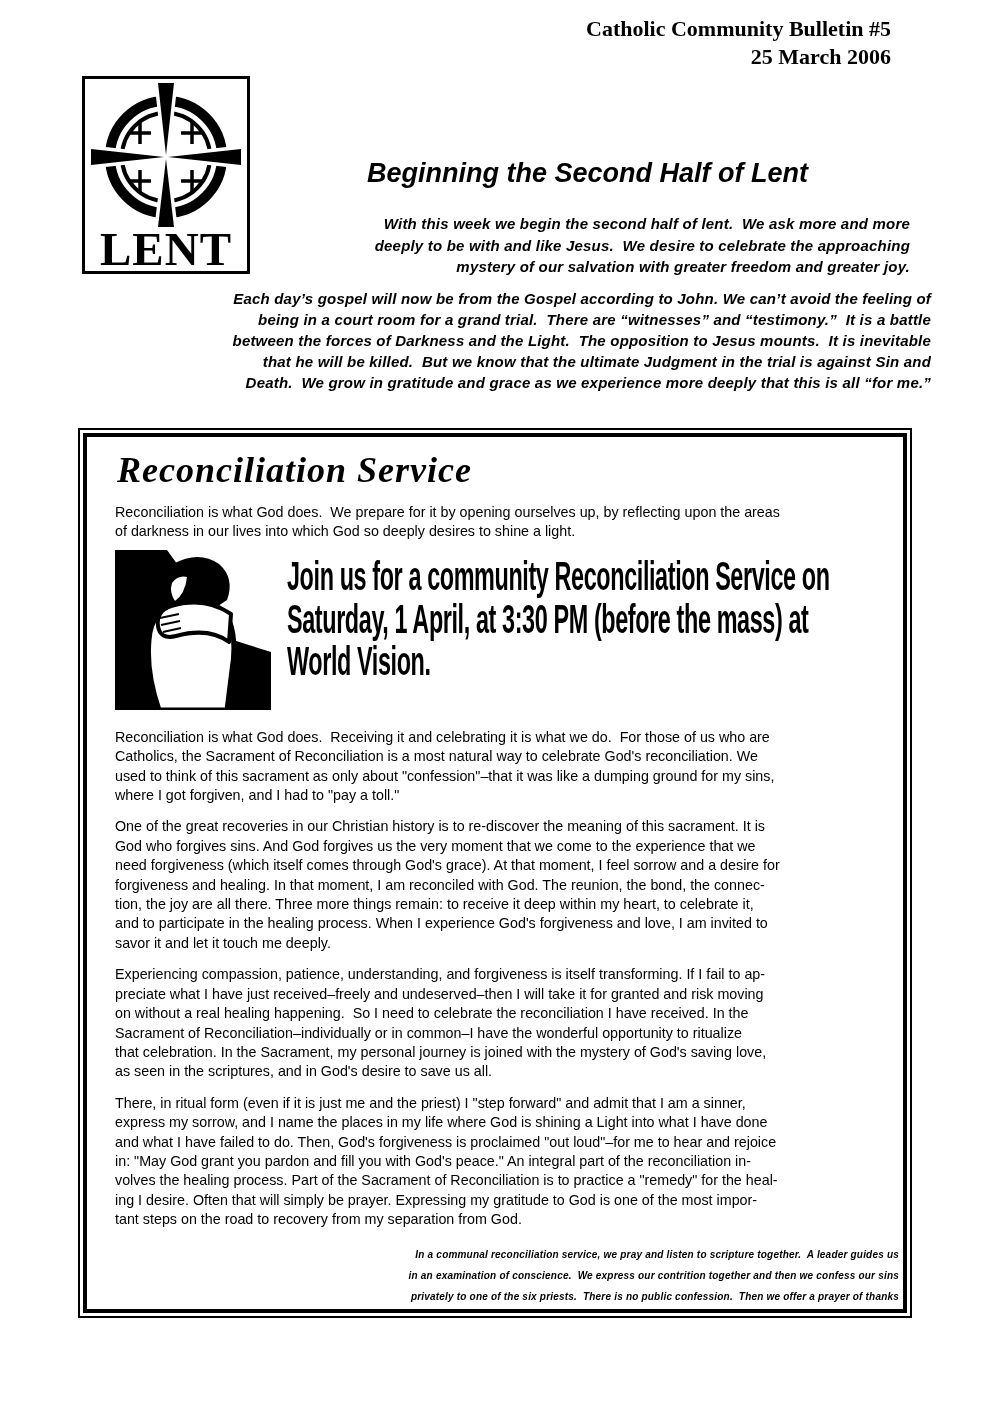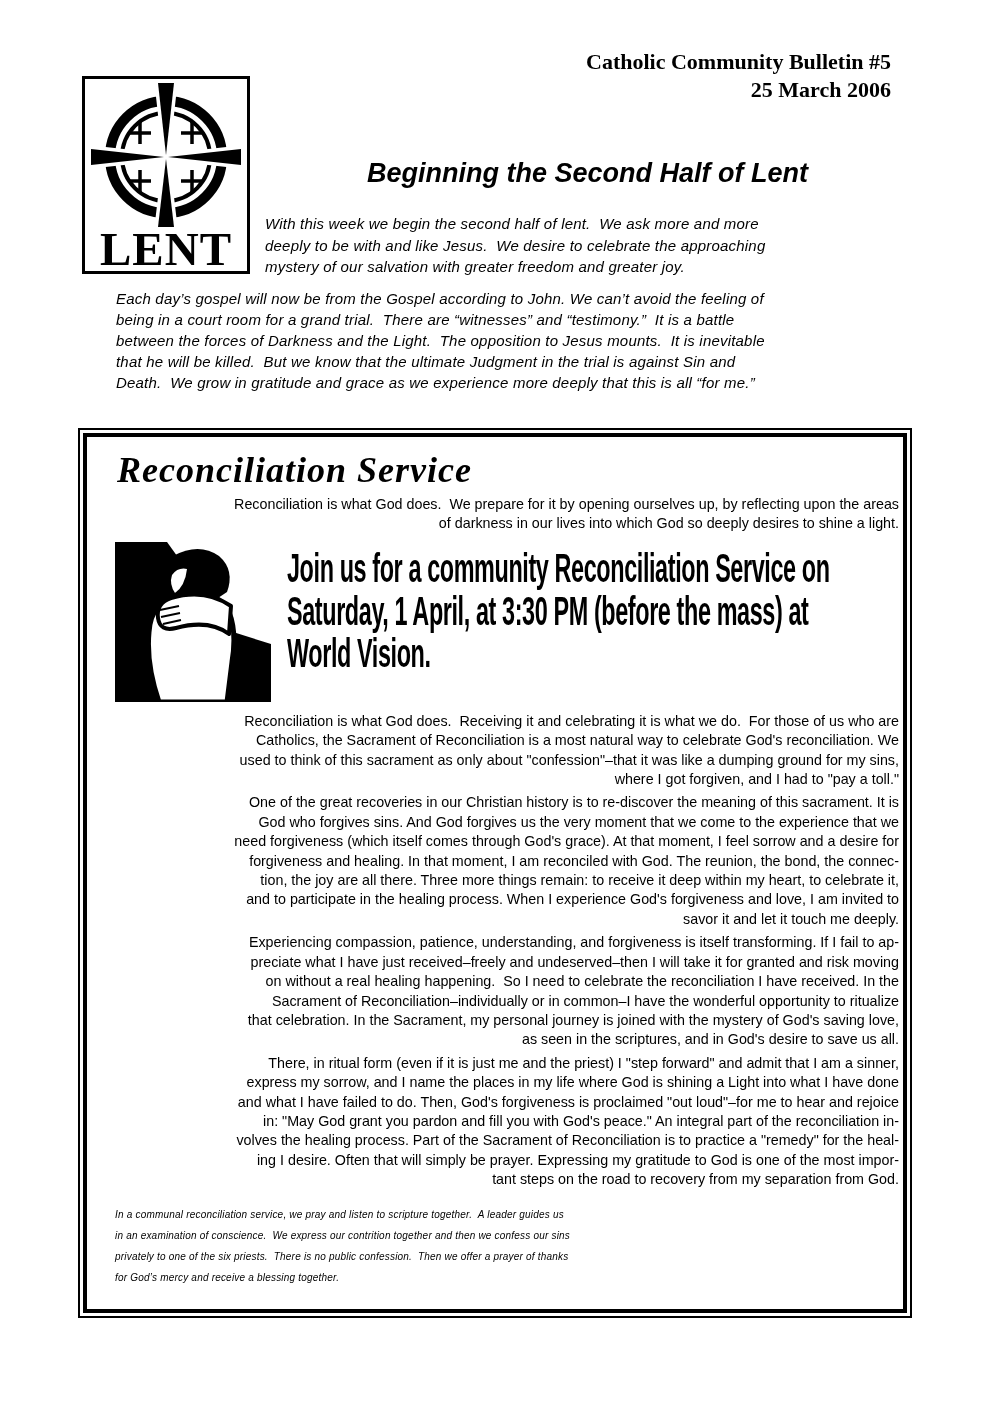--- a/index.html
+++ b/index.html
@@ -3,46 +3,46 @@
 <meta charset="utf-8">
 <style>
   * { margin:0; padding:0; box-sizing:border-box; }
   html,body { background:#fff; }
   .page {
     position:relative; width:992px; height:1403px; background:#ffffff;
     font-family:"Liberation Sans", sans-serif; color:#000; overflow:hidden;
   }
   .pre { white-space:pre; }
   .masthead {
-    position:absolute; top:48px; right:101px; text-align:right;
+    position:absolute; top:15px; right:101px; text-align:right;
     font-family:"Liberation Serif", serif; font-weight:bold; font-size:22px; line-height:28px;
   }
   .logo-box {
     position:absolute; left:82px; top:76px; width:168px; height:198px;
     border:3px solid #000; background:#7dd3fc;
   }
   .logo-box svg { display:block; width:100%; height:100%; }
   .col-right { position:absolute; left:265px; top:110px; width:645px; }
   .lent-heading { font-size:19px; font-weight:bold; letter-spacing:.3px; }
   .lent-subheading {
     margin-top:48px; text-align:center; font-weight:bold; font-style:italic; font-size:27px;
   }
-  .comic { font-weight:normal; font-style:italic; font-size:15px; line-height:21.5px; letter-spacing:.2px; }
+  .comic { font-weight:bold; font-style:italic; font-size:15px; line-height:21.5px; letter-spacing:.2px;text-align:right; }
   .lent-intro { margin-top:24px; }
   .gospel-para { position:absolute; left:116px; top:288px; width:815px; line-height:21px; }
   .recon-box {
     position:absolute; left:78px; top:428px; width:834px; height:890px;
     border:2px solid #000; padding:3px; background:#fff;
   }
   .recon-inner { border:4px solid #000; width:100%; height:100%; padding:8px 4px 0 28px; overflow:hidden; }
   .recon-title {
     font-family:"Liberation Serif", serif; font-weight:bold; font-style:italic;
     font-size:36px; letter-spacing:1px; margin:4px 0 0 2px;
   }
-  .body-para { font-size:14.3px; line-height:19.4px; margin-top:4px; letter-spacing:0;text-align:right; }
+  .body-para { font-size:14.3px; line-height:19.4px; margin-top:12px; letter-spacing:0; }
   .figure-row { display:flex; align-items:flex-start; margin-top:8px; height:166px; }
   .hug { width:156px; height:160px; flex:0 0 auto; display:block; }
   .join-us {
     flex:0 0 820px; margin-left:16px; margin-top:4px;
     font-weight:bold; font-size:30px; line-height:31px; letter-spacing:-.5px;
     transform:scale(0.78,1.38); transform-origin:top left; white-space:pre;
   }
   .comic-sm { font-size:10px; line-height:21px; margin-top:14px; }
 </style>
 </head>

